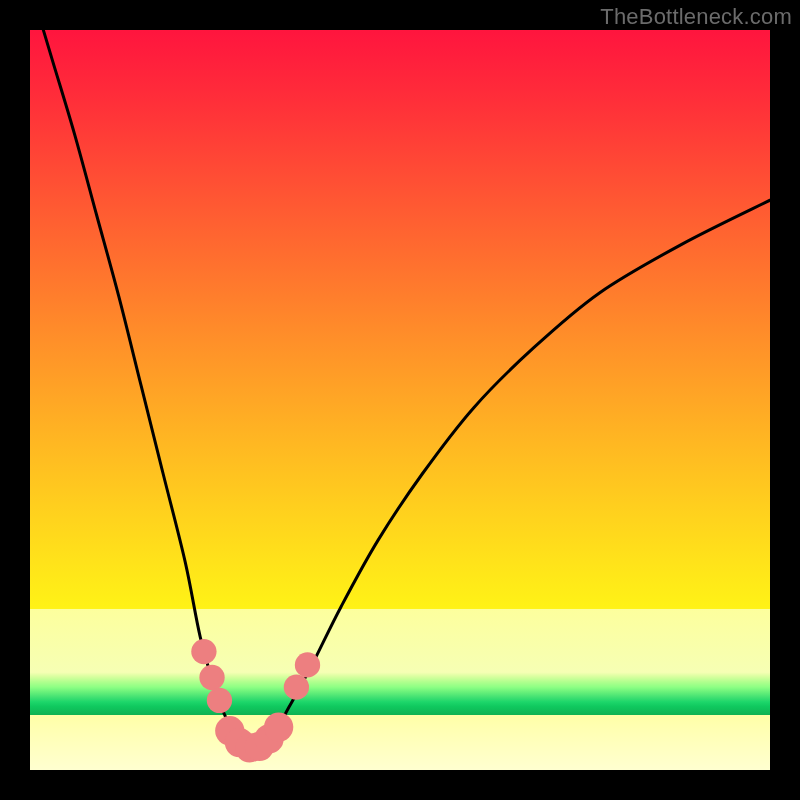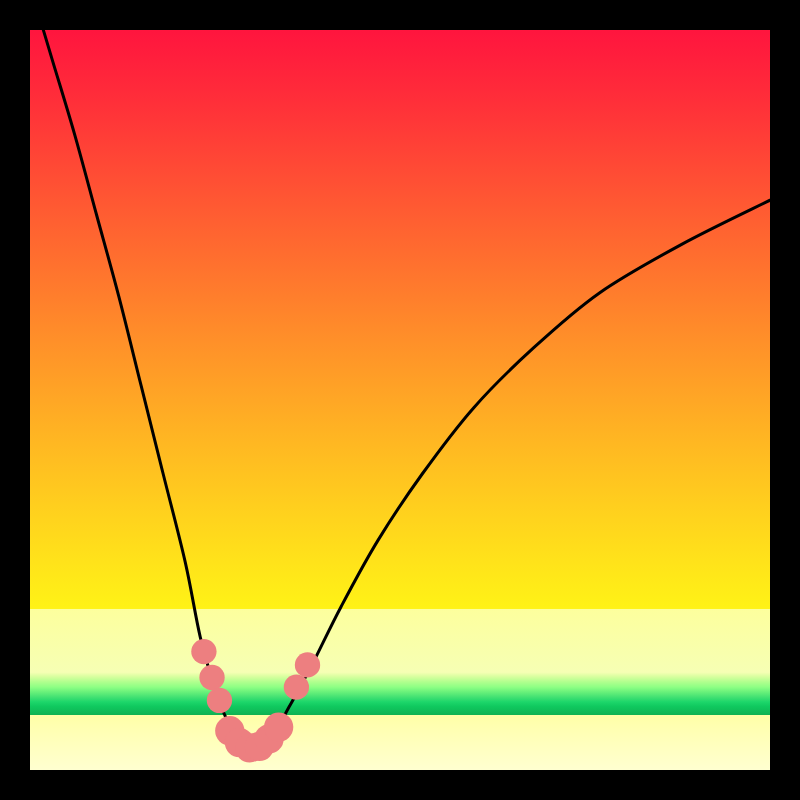--- a/index.html
+++ b/index.html
@@ -99,13 +99,14 @@
           <circle cx="209.42000000000002" cy="712.62" r="14.656" fill="#ed7f80"></circle>
           <circle cx="219.78" cy="717.8" r="14.656" fill="#ed7f80"></circle>
           <circle cx="229.4" cy="716.32" r="14.656" fill="#ed7f80"></circle>
           <circle cx="239.01999999999995" cy="708.92" r="14.656" fill="#ed7f80"></circle>
           <circle cx="248.64000000000001" cy="697.08" r="14.656" fill="#ed7f80"></circle>
           <circle cx="266.4" cy="657.12" r="12.658000000000001" fill="#ed7f80"></circle>
           <circle cx="277.5" cy="634.9200000000001" r="12.658000000000001" fill="#ed7f80"></circle>
         </g>
     </svg>
   </div>
+  <div class="watermark">TheBottleneck.com</div>
 </div>
 
 </body></html>

